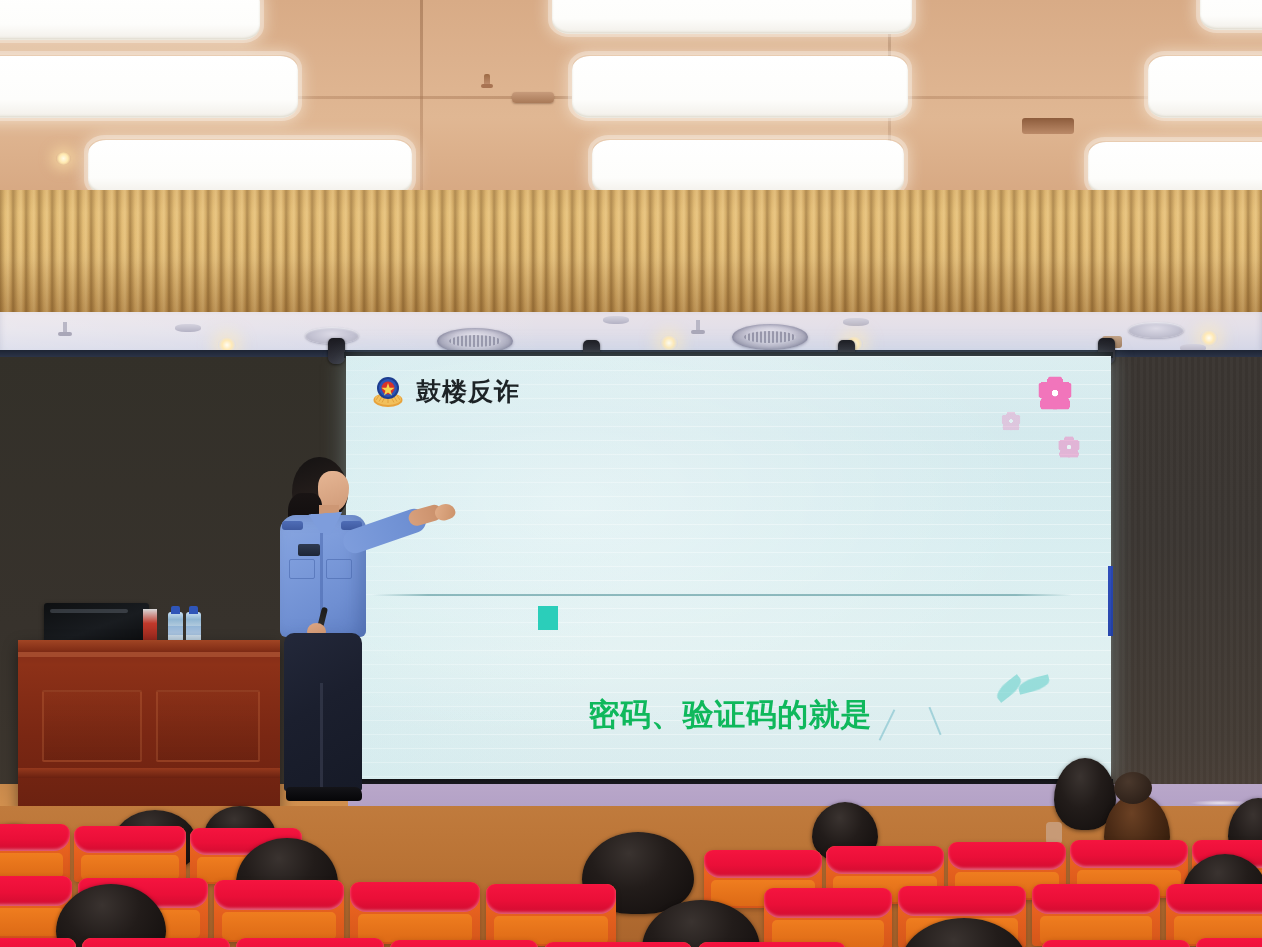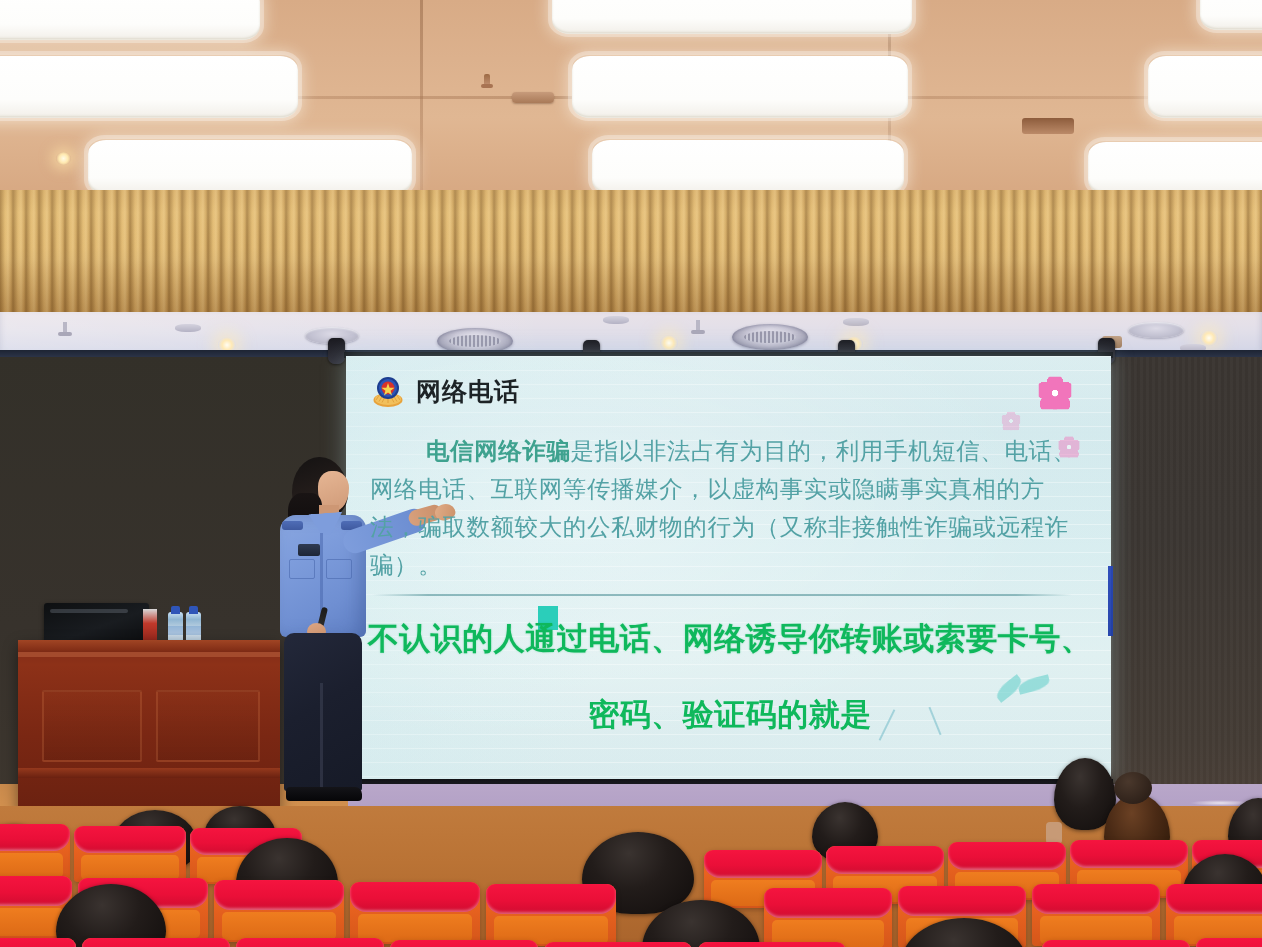--- a/index.html
+++ b/index.html
@@ -536,29 +536,27 @@
                 <path d="M44 57 L37 44"></path>
                 <path d="M50 55 L42 42"></path>
               <path d="M56 52 L48 40"></path>
             </g>
             <circle cx="32" cy="28" r="22" fill="#1c3d8f"></circle>
             <circle cx="32" cy="28" r="18" fill="#2b55b8"></circle>
             <circle cx="32" cy="28" r="13" fill="#d8332a"></circle>
             <path d="M32 18 l3.2 9.4 9.9 0 -8 6 3 9.4 -8.1-5.9 -8.1 5.9 3-9.4 -8-6 9.9 0 z" fill="#f4d64e"></path>
           </svg>
         </div>
-        <div class="slide-title">网络电话</div>
+        <div class="slide-title">鼓楼反诈</div>
       </div>
 
-      <div class="slide-body"><b>电信网络诈骗</b><span>是指以非法占有为目的，利用手机短信、电话、网络电话、互联网等传播媒介，以虚构事实或隐瞒事实真相的方法，骗取数额较大的公私财物的行为（又称非接触性诈骗或远程诈骗）。</span></div>
 
       <div class="divider"></div>
       <div class="cursor-block"></div>
 
-      <div class="headline">不认识的人通过电话、网络诱导你转账或索要卡号、</div>
       <div class="headline2">
         <span>密码、验证码的就是</span>
       </div>
 
     </div>
   </div>
   <div class="screen-frame-bottom"></div>
   <div class="screen-edge-accent"></div>
 
   <div class="stage"></div>

